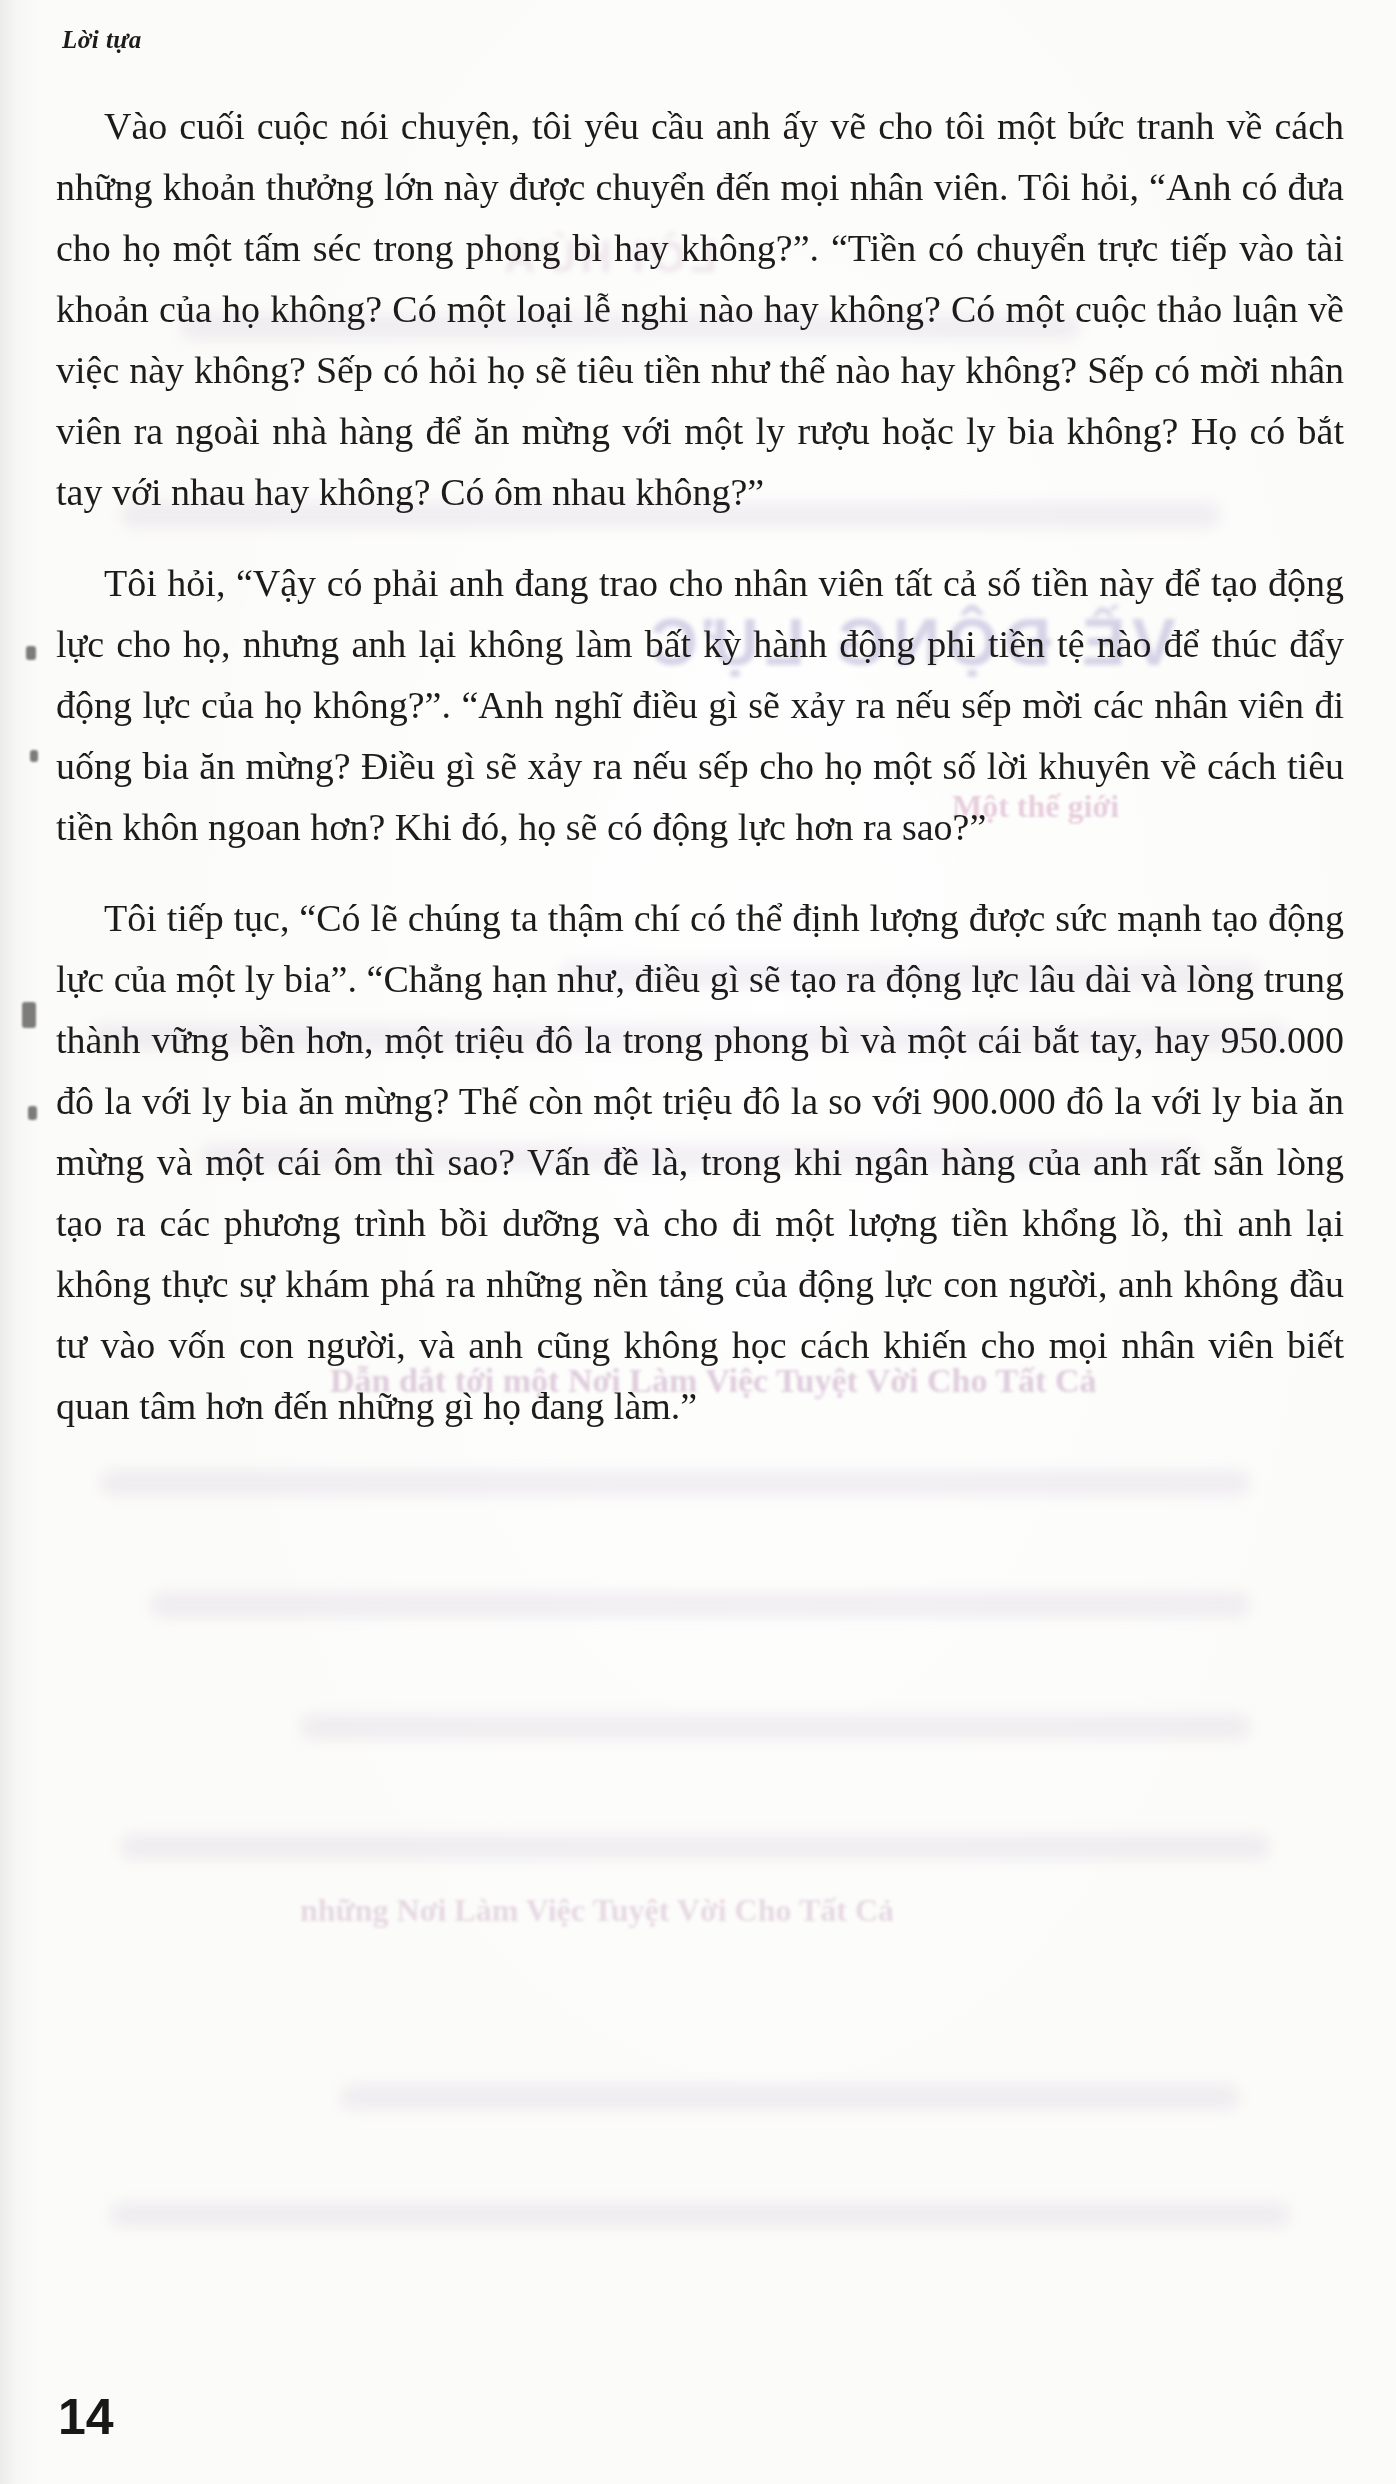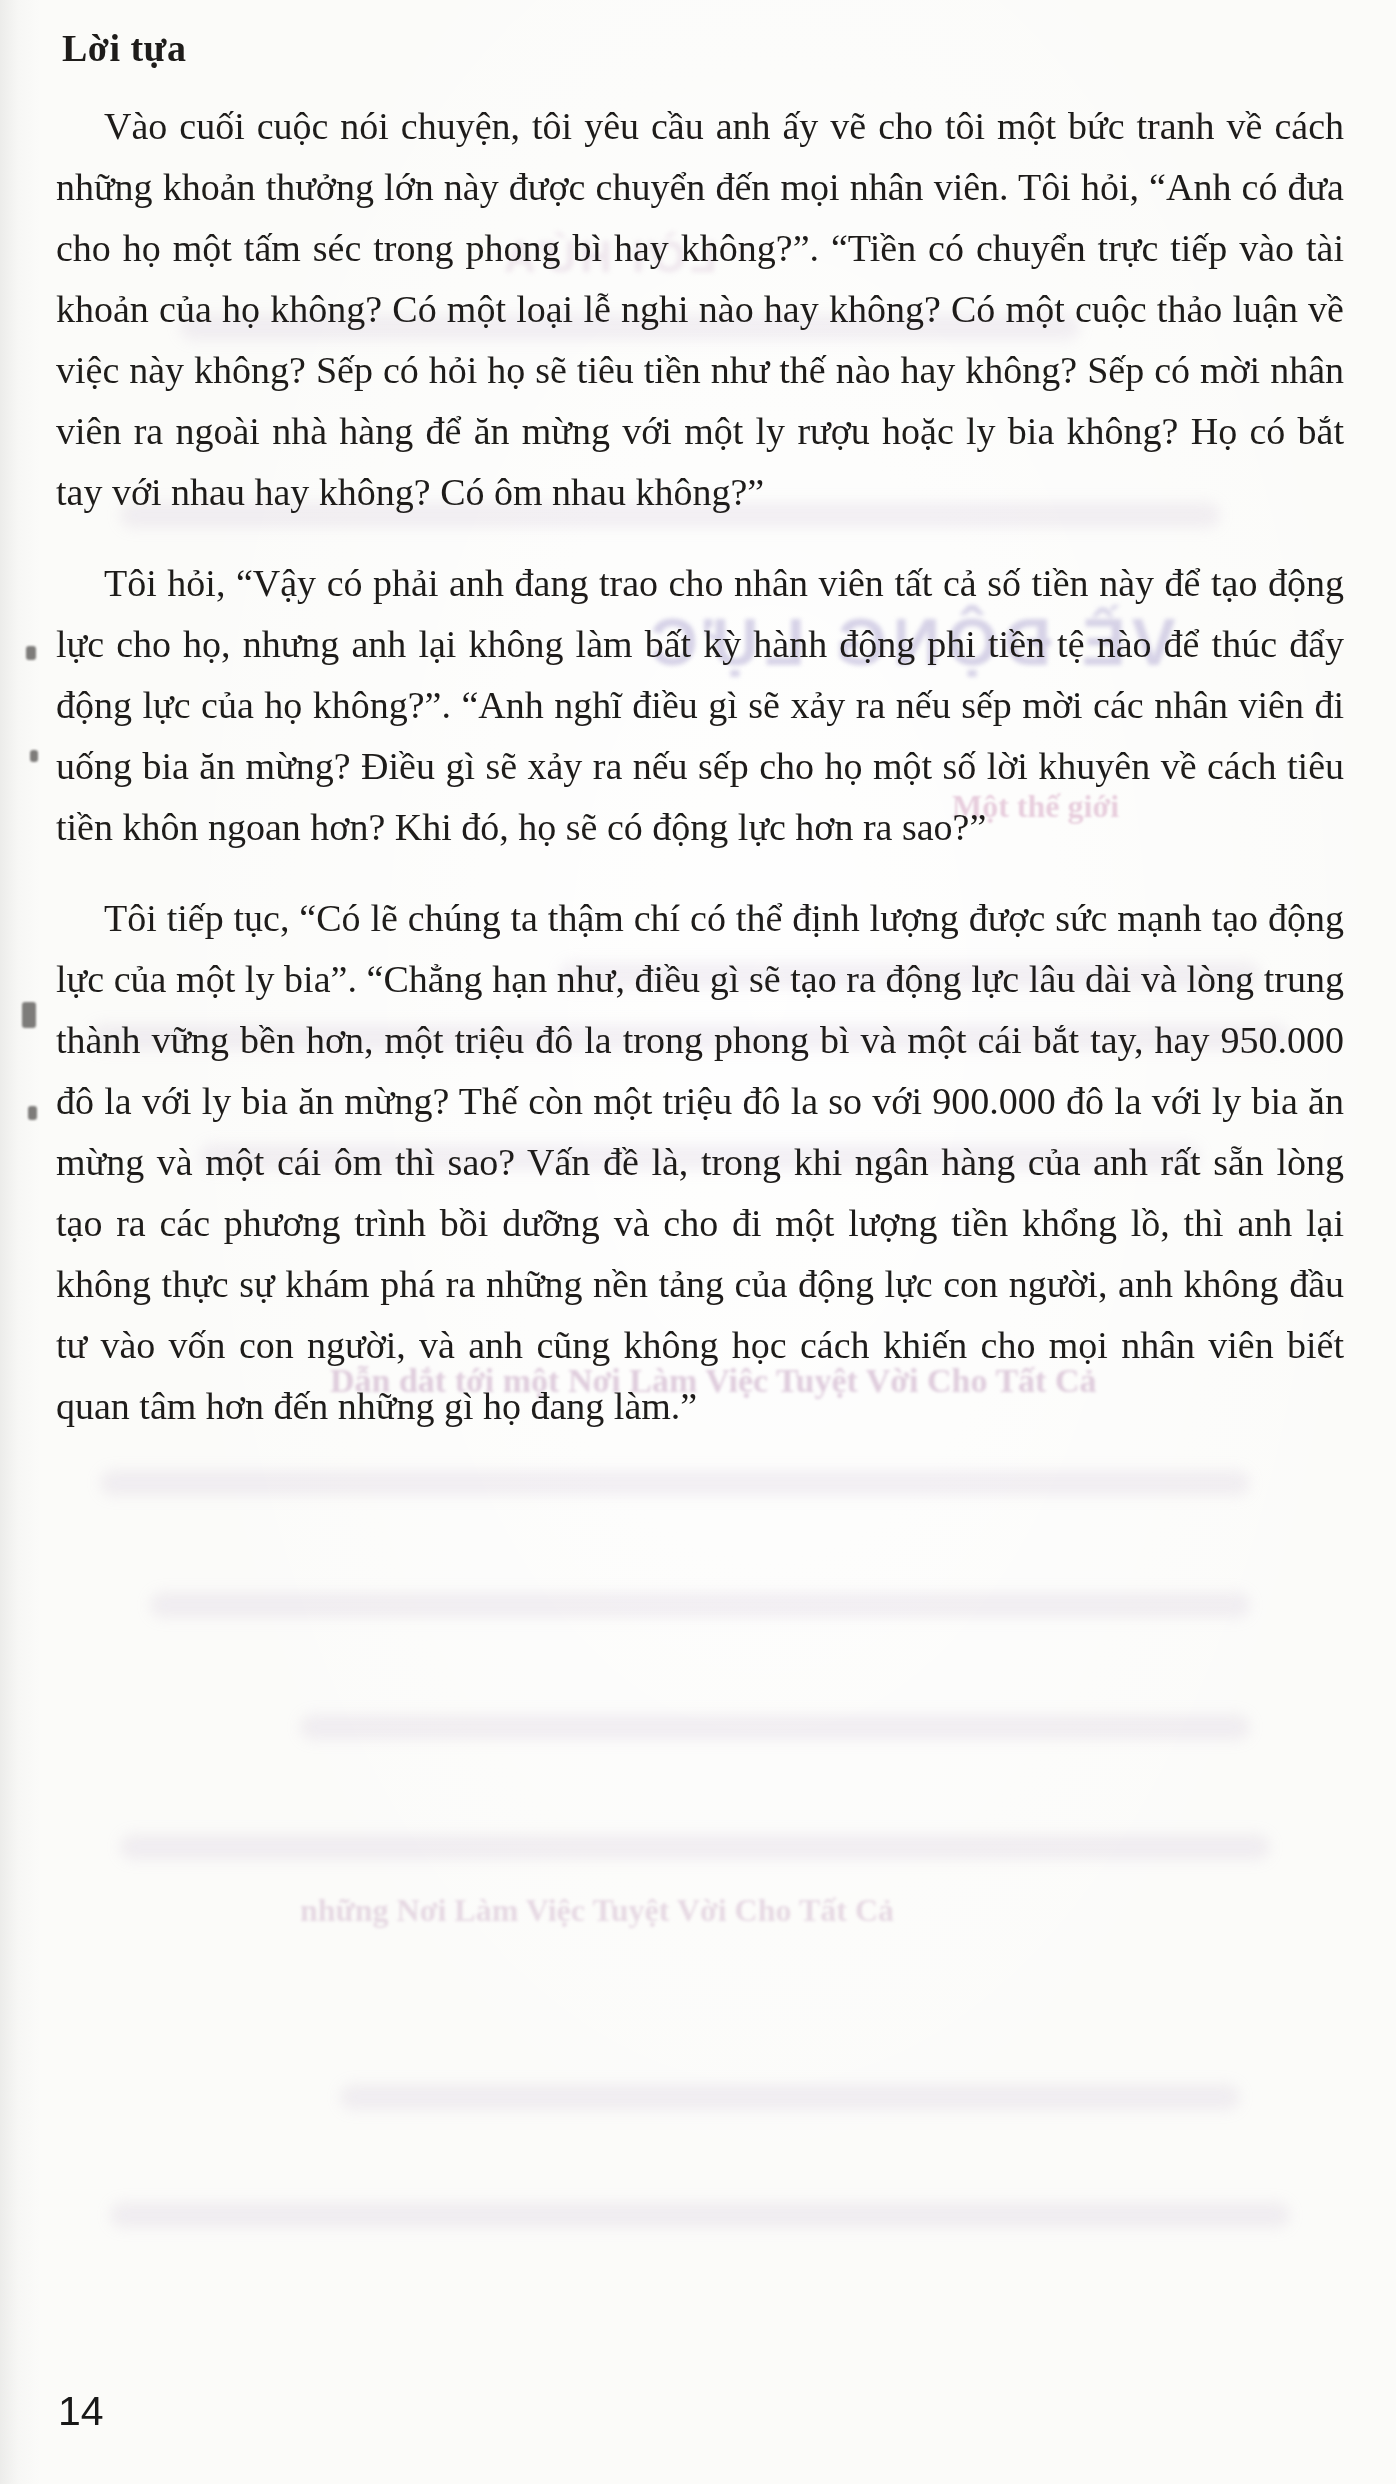--- a/index.html
+++ b/index.html
@@ -19,22 +19,23 @@
     overflow: hidden;
     font-family: "Liberation Serif", "DejaVu Serif", serif;
     color: #1e1c1a;
   }
 
   
   .running-head {
     position: absolute;
     left: 62px;
     top: 26px;
-    font-size: 38px;
+    font-size: 25px;
     font-weight: bold;
+    font-style: italic;
     letter-spacing: 0.5px;
     z-index: 3;
   }
 
   
   .body-text {
     position: absolute;
     left: 56px;
     top: 96px;
     width: 1288px;
@@ -52,22 +53,22 @@
     line-height: 0;
     vertical-align: super;
   }
 
   
   .page-number {
     position: absolute;
     left: 58px;
     top: 2388px;
     font-family: "Liberation Sans", sans-serif;
-    font-weight: normal;
-    font-size: 41px;
+    font-weight: bold;
+    font-size: 50px;
     color: #181818;
     z-index: 3;
   }
 
   
   .bleed {
     position: absolute;
     z-index: 1;
     pointer-events: none;
     white-space: nowrap;

